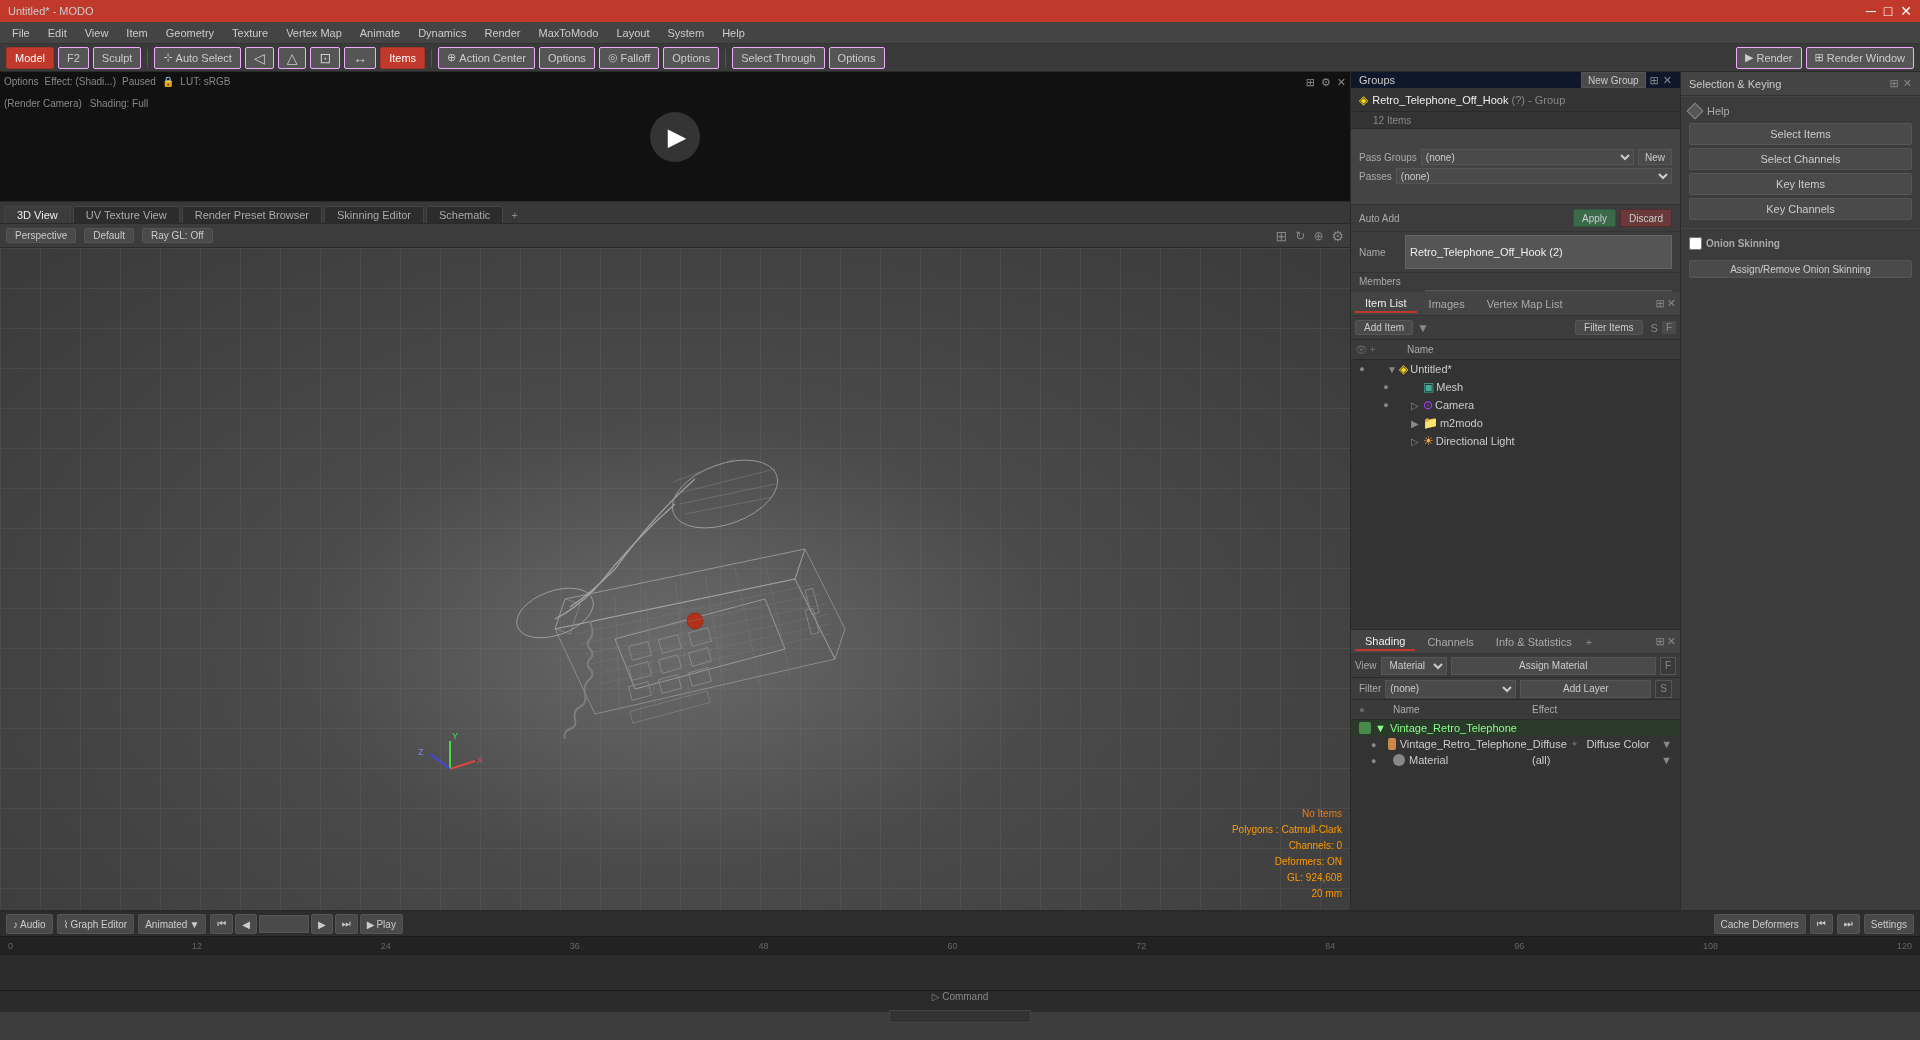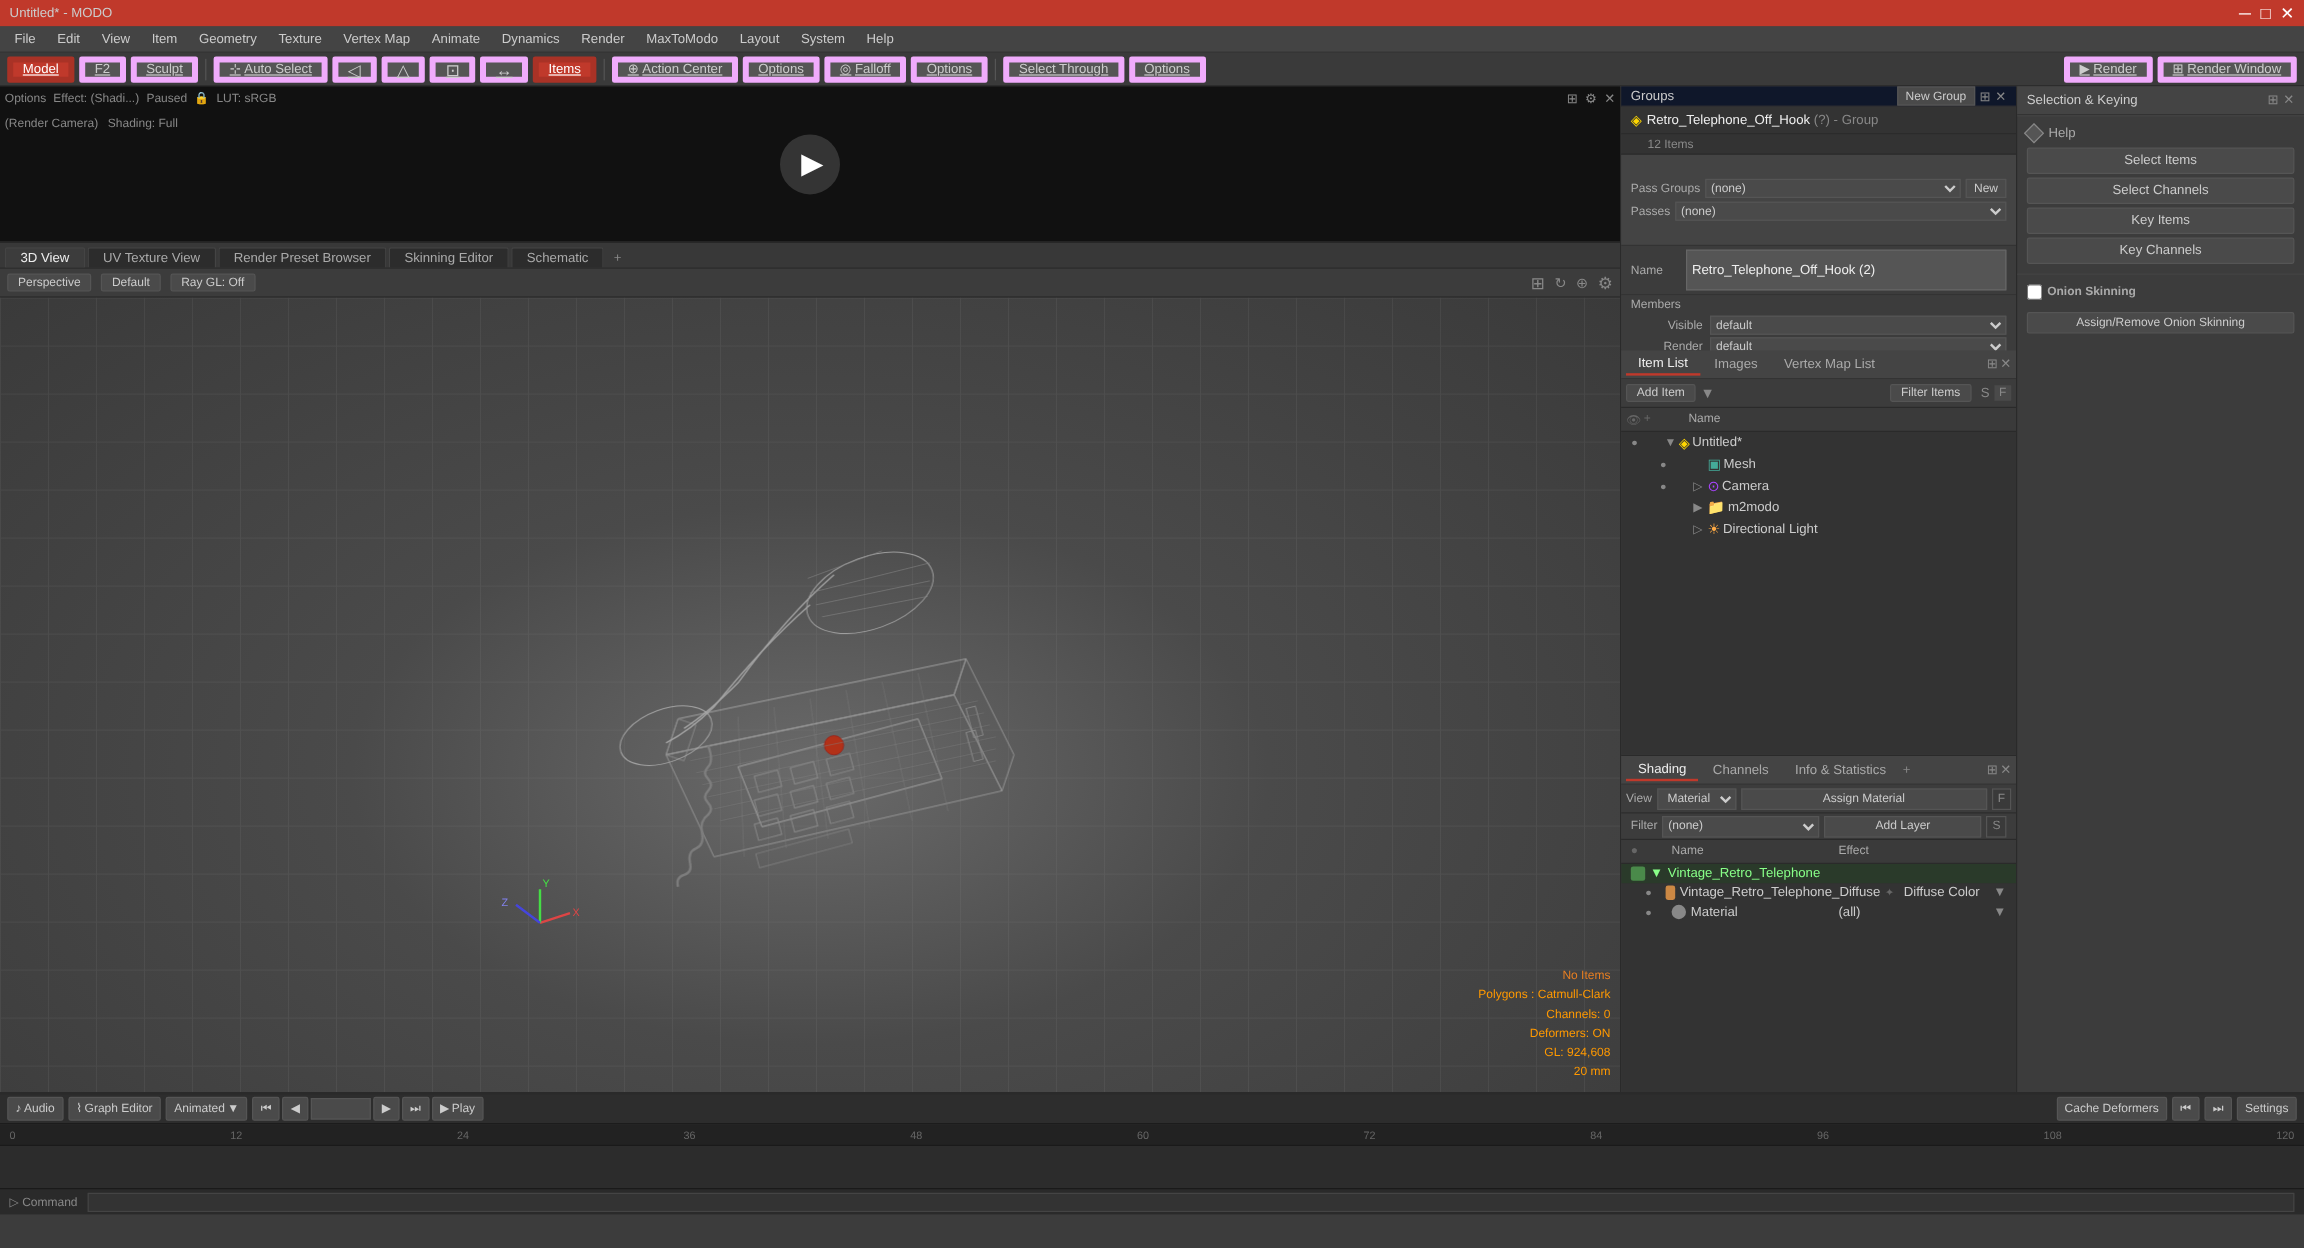--- a/index.html
+++ b/index.html
@@ -9,21 +9,21 @@
     #titlebar { height: 22px; background: #c0392b; display: flex; align-items: center; justify-content: space-between; padding: 0 8px; }
     #titlebar-controls { display: flex; gap: 8px; }
     #titlebar-controls span { color: white; font-size: 14px; cursor: pointer; }
 
     
     #menubar { height: 22px; background: #444; display: flex; align-items: center; padding: 0 4px; gap: 2px; border-bottom: 1px solid #333; }
     .menu-item { padding: 2px 8px; color: #ccc; cursor: pointer; font-size: 11px; }
 
     
     #toolbar { height: 28px; background: #3a3a3a; display: flex; align-items: center; padding: 0 6px; gap: 4px; border-bottom: 1px solid #2a2a2a; }
-    .toolbar-btn { height: 22px; padding: 0 8px; background: #555; border: 5px solid #f0abfc; color: #ccc; font-size: 11px; cursor: pointer; display: flex; align-items: center; gap: 3px; border-radius: 2px; text-decoration: underline; }
+    .toolbar-btn { height: 22px; padding: 0 8px; background: #555; border: 1px solid #f0abfc; color: #ccc; font-size: 11px; cursor: pointer; display: flex; align-items: center; gap: 3px; border-radius: 2px; }
     .toolbar-btn.active { background: #c0392b; color: white; border-color: #a93226; }
     .toolbar-sep { width: 1px; height: 18px; background: #555; margin: 0 2px; }
 
     
     #main { display: flex; height: calc(1040px - 22px - 22px - 28px - 28px); }
 
     
     #left-panel { flex: 1; display: flex; flex-direction: column; }
 
     
@@ -355,20 +355,26 @@
             <button style="height:16px;padding:0 6px;background:#4a4a4a;border:1px solid #555;color:#ccc;font-size:10px;cursor:pointer;">New</button>
           </div>
           <div style="display:flex;align-items:center;gap:4px;">
             <span style="font-size:10px;color:#aaa;">Passes</span>
             <select style="flex:1;height:16px;background:#4a4a4a;border:1px solid #555;color:#ccc;font-size:10px;">
               <option>(none)</option>
             </select>
           </div>
         </div>
 
+        <div style="display:flex;align-items:center;gap:4px;padding:4px 8px;background:#3c3c3c;border-bottom:1px solid #333;">
+          <span style="font-size:10px;color:#aaa;">Auto Add</span>
+          <div style="flex:1"></div>
+          <button style="height:18px;padding:0 8px;background:#3a6a4a;border:1px solid #2a5a3a;color:#ccc;font-size:10px;cursor:pointer;border-radius:2px;">Apply</button>
+          <button style="height:18px;padding:0 8px;background:#6a3a3a;border:1px solid #5a2a2a;color:#ccc;font-size:10px;cursor:pointer;border-radius:2px;">Discard</button>
+        </div>
 
         <div style="display:flex;align-items:center;gap:6px;padding:3px 8px;border-bottom:1px solid #333;background:#3c3c3c;">
           <span style="font-size:10px;color:#aaa;width:40px;">Name</span>
           <input type="text" style="flex: 1 1 0%; height: 18px; background: rgb(85, 85, 85); border: 1px solid rgb(102, 102, 102); color: rgb(238, 238, 238); font-size: 11px; padding: 16px 4px;" value="Retro_Telephone_Off_Hook (2)">
         </div>
 
         <div style="padding:3px 8px;background:#3c3c3c;">
           <div style="font-size:10px;color:#aaa;margin-bottom:3px;">Members</div>
           <div style="display:flex;align-items:center;gap:6px;margin-bottom:2px;">
             <span style="font-size:10px;color:#aaa;width:60px;text-align:right;">Visible</span>
@@ -611,16 +617,16 @@
           <span style="color:#666;font-size:9px;">108</span>
           <span style="color:#666;font-size:9px;">120</span>
         </div>
       </div>
 
       <div id="timeline-content" style="flex:1;background:#2c2c2c;"></div>
     </div>
   </div>
 </div>
 
-<div id="statusbar" style="height:22px;">
+<div id="statusbar" style="height:22px;flex-direction:column;">
   <span style="color:#888;font-size:10px;">▷ Command</span>
   <input type="text" style="flex: 1 1 0%; height: 16px; background: rgb(51, 51, 51); border: 1px solid rgb(68, 68, 68); color: rgb(204, 204, 204); font-size: 10px; padding: 0px 4px;" placeholder="">
 </div>
 
 </body></html>

